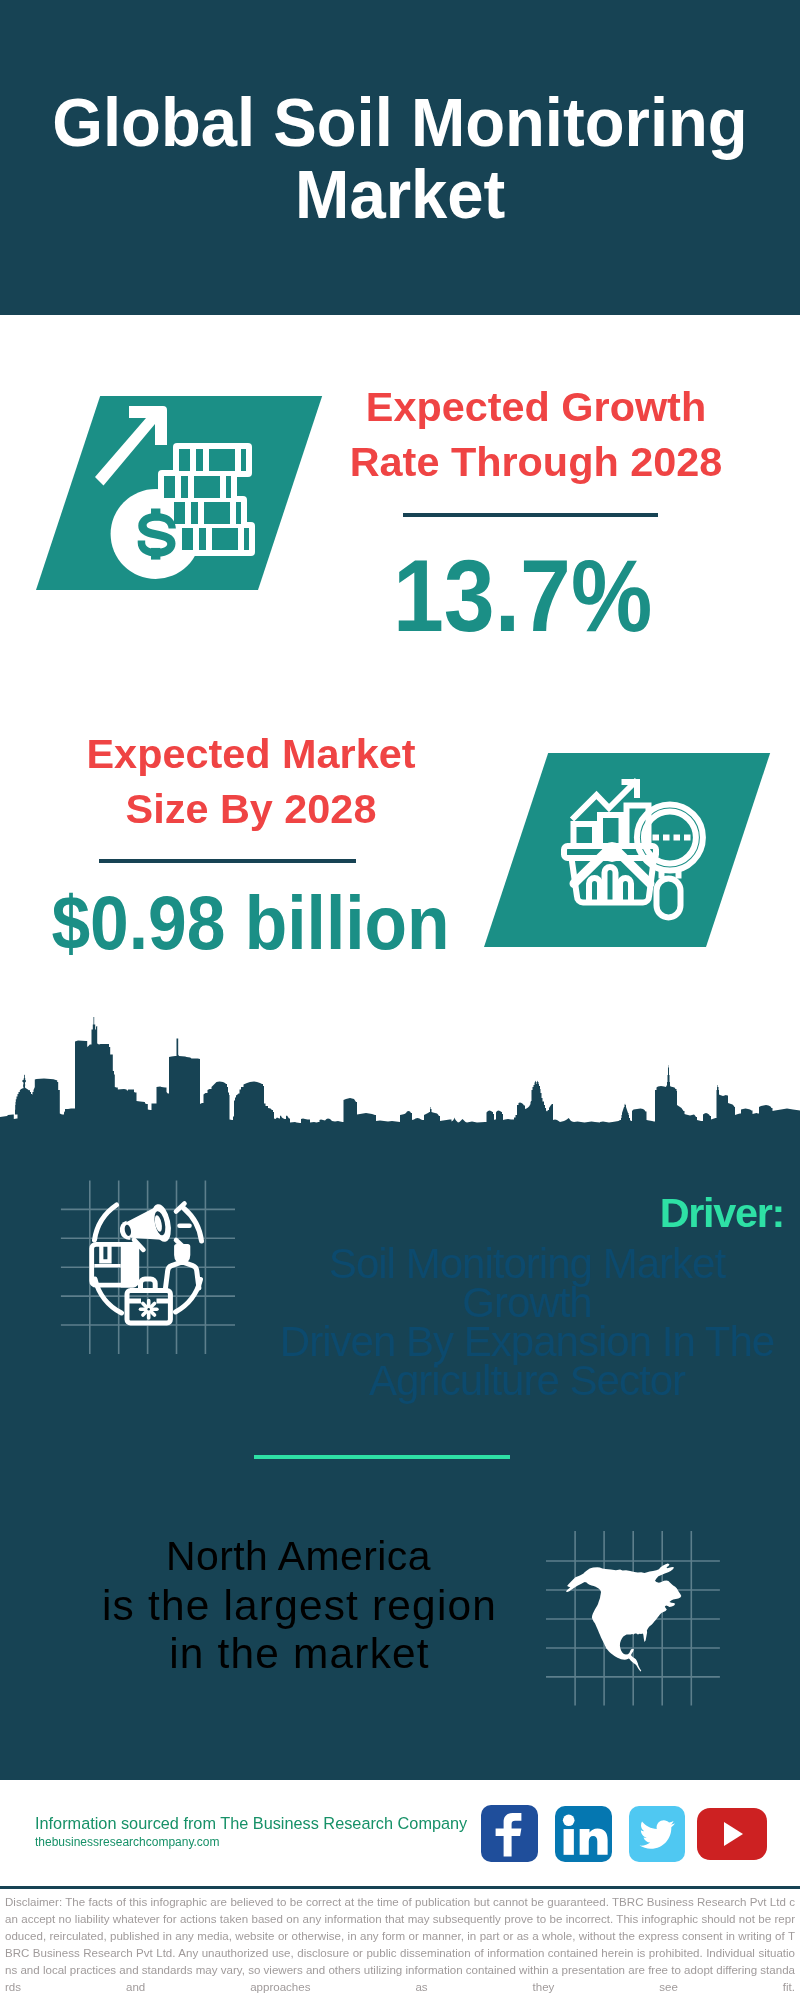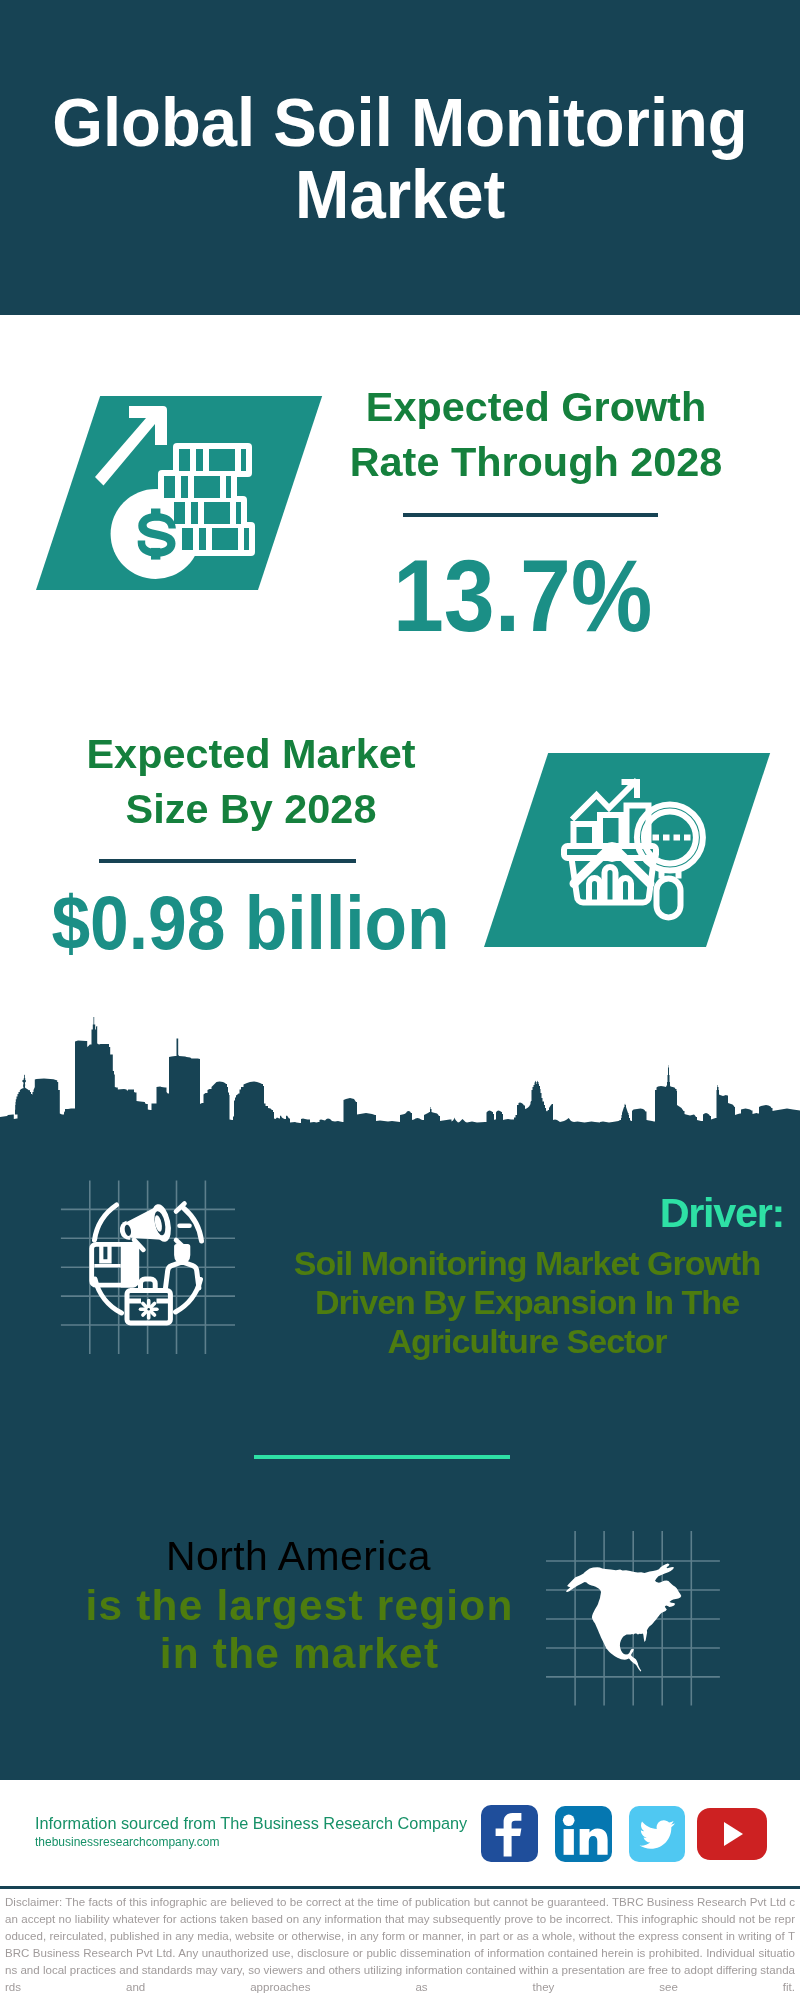--- a/index.html
+++ b/index.html
@@ -20,42 +20,42 @@
     position:absolute; left:0px; top:87px; width:800px;
     text-align:center; color:#ffffff; font-weight:bold;
     font-size:69px; line-height:72px;
   }
   #header-title > div { display:inline-block; transform:scaleX(0.945); transform-origin:center; }
 
   
   .para { position:absolute; background:#1b8f86; transform:skewX(-18.3deg); }
 
   
-  .stat-title { position:absolute; color:#15803d; font-weight:bold;
+  .stat-title { position:absolute; color:#ef4444; font-weight:bold;
                 font-size:41.4px; line-height:55px; text-align:center; letter-spacing:0px; }
   .stat-rule  { position:absolute; height:4px; background:#174354; }
   .stat-value { position:absolute; color:#1b8f86; font-weight:bold;
                 font-size:102px; line-height:102px; text-align:center; white-space:nowrap; }
   .stat-value > span { display:inline-block; transform-origin:center; }
 
   
   #dark-band { position:absolute; left:0; top:1125px; width:800px; height:655px; background:#174354; }
   #skyline { position:absolute; left:0; top:1000px; width:800px; height:130px; display:block; }
 
   
   #driver-label { position:absolute; color:#2ee0a5; font-weight:bold; font-size:41.4px; line-height:41.4px;
                   text-align:right; letter-spacing:-1.3px; }
-  #driver-text  { position:absolute; color:#4d7c0f; font-weight:bold; font-size:34px; line-height:39px;
+  #driver-text  { position:absolute; color:#0c4a6e; font-weight:normal; font-size:42px; line-height:39px;
                   text-align:center; letter-spacing:-0.98px; }
   #mid-rule { position:absolute; height:4px; background:#2ee0a5; }
 
   
   #region-name { position:absolute; color:#000000; font-weight:normal; font-size:40.9px; line-height:40.9px;
                  text-align:center; letter-spacing:0.45px; }
-  #region-sub  { position:absolute; color:#4d7c0f; font-weight:bold; font-size:42.4px; line-height:48px;
+  #region-sub  { position:absolute; color:#000000; font-weight:normal; font-size:42.4px; line-height:48px;
                  text-align:center; letter-spacing:1.2px; }
 
   
   #footer-src { position:absolute; color:#179168; font-size:16.3px; line-height:19px; white-space:nowrap; }
   #footer-web { position:absolute; color:#179168; font-size:12px; line-height:19px; white-space:nowrap; }
   #footer-divider { position:absolute; left:0; top:1886px; width:800px; height:3px; background:#174354; }
   #disclaimer { position:absolute; left:5px; top:1894px; width:790px;
                 color:#a09b9b; font-size:11.55px; line-height:16.9px; text-align:justify;
                 word-break:break-all; }
   #disclaimer::after { content:""; display:inline-block; width:100%; }

